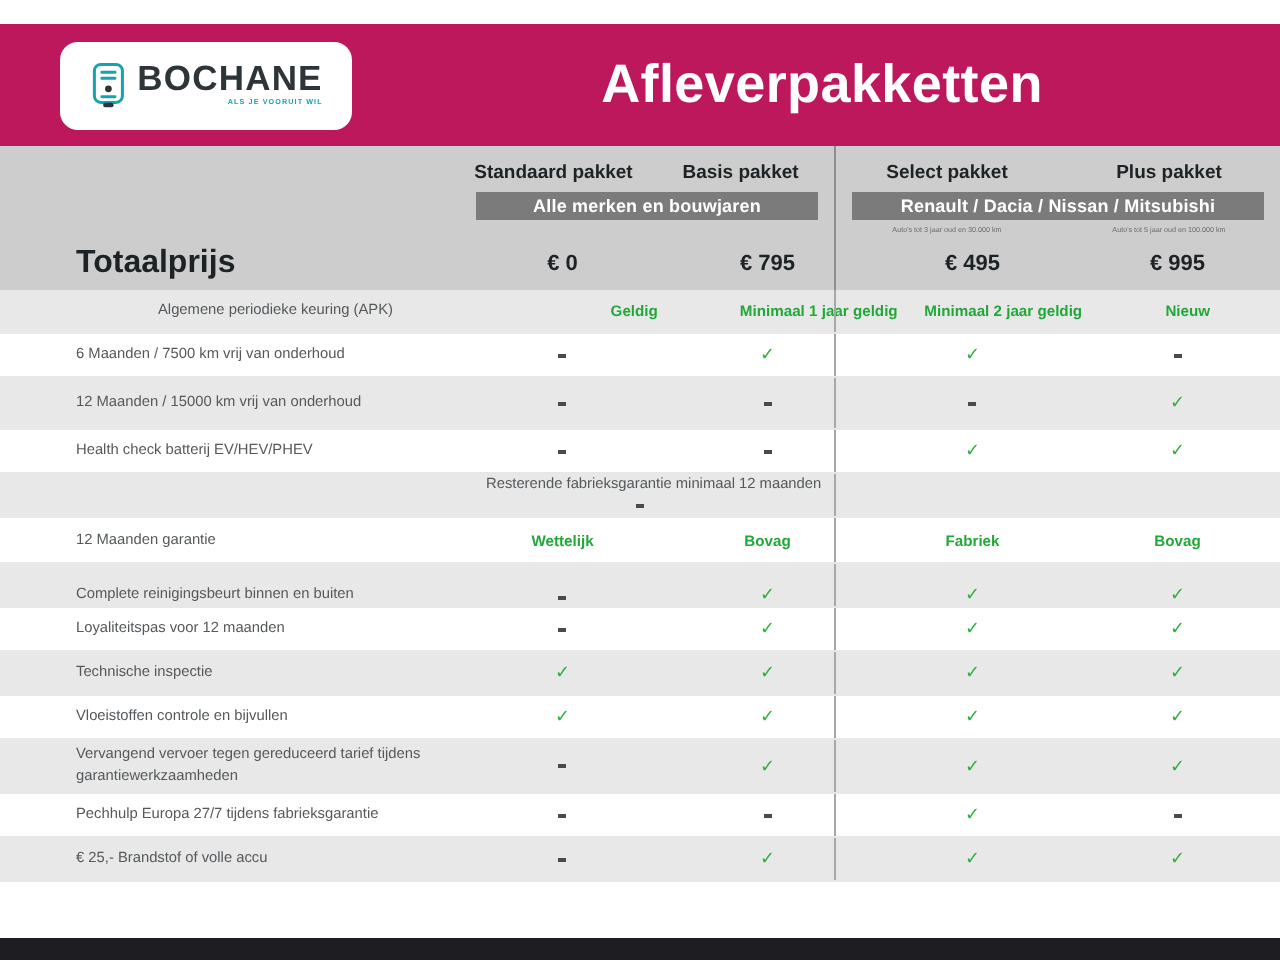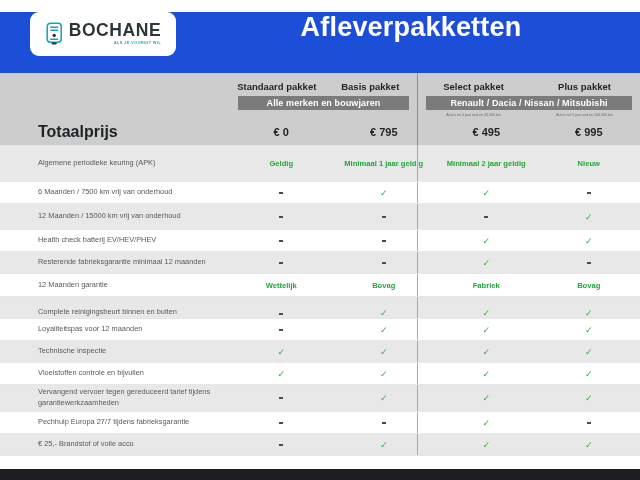--- a/index.html
+++ b/index.html
@@ -15,22 +15,22 @@
     width:640px;height:480px;
     background:#ffffff;
     box-sizing:border-box;
   }
 
   
   .header-band{
     position:absolute;
     left:0;top:12px;
     width:640px;height:61px;
-    background:#1d4ed8;
-    display:flex;align-items:flex-start;
+    background:#be185d;
+    display:flex;align-items:center;
   }
   .logo-card{
     width:146px;height:44px;
     margin-left:30px;
     background:#ffffff;
     border-radius:9px;
     display:flex;align-items:center;justify-content:center;
     flex:none;
   }
   .logo-inner{display:flex;align-items:center;gap:5px;}
@@ -210,21 +210,21 @@
   <div class="totalrow">
     <div class="divider"></div>
     <div class="total-label">Totaalprijs</div>
     <div class="price-cell">€ 0</div>
     <div class="price-cell">€ 795</div>
     <div class="price-cell">€ 495</div>
     <div class="price-cell">€ 995</div>
   </div>
 
   <div class="table" id="feature-table">
-      <div class="row alt" style="height: 37px;">
+      <div class="row alt" style="height: 22px; padding-left: 41px;">
         <div class="vdiv"></div>
         <div class="r-label">Algemene periodieke keuring (APK)</div>
         <div class="r-cell txt">Geldig</div>
         <div class="r-cell txt">Minimaal 1 jaar geldig</div>
         <div class="r-cell txt">Minimaal 2 jaar geldig</div>
         <div class="r-cell txt">Nieuw</div>
       </div>
       <div class="row" style="height: 22px; justify-content: center;">
         <div class="vdiv"></div>
         <div class="r-label">6 Maanden / 7500 km vrij van onderhoud</div>
@@ -242,21 +242,21 @@
         <div class="r-cell"><span class="chk">✓</span></div>
       </div>
       <div class="row" style="height: 22px;">
         <div class="vdiv"></div>
         <div class="r-label">Health check batterij EV/HEV/PHEV</div>
         <div class="r-cell"><span class="dash"></span></div>
         <div class="r-cell"><span class="dash"></span></div>
         <div class="r-cell"><span class="chk">✓</span></div>
         <div class="r-cell"><span class="chk">✓</span></div>
       </div>
-      <div class="row alt" style="height: 22px;">
+      <div class="row alt" style="height: 22px; flex-direction: column;">
         <div class="vdiv"></div>
         <div class="r-label">Resterende fabrieksgarantie minimaal 12 maanden</div>
         <div class="r-cell"><span class="dash"></span></div>
         <div class="r-cell"><span class="dash"></span></div>
         <div class="r-cell"><span class="chk">✓</span></div>
         <div class="r-cell"><span class="dash"></span></div>
       </div>
       <div class="row" style="height: 23px;">
         <div class="vdiv"></div>
         <div class="r-label">12 Maanden  garantie</div>

